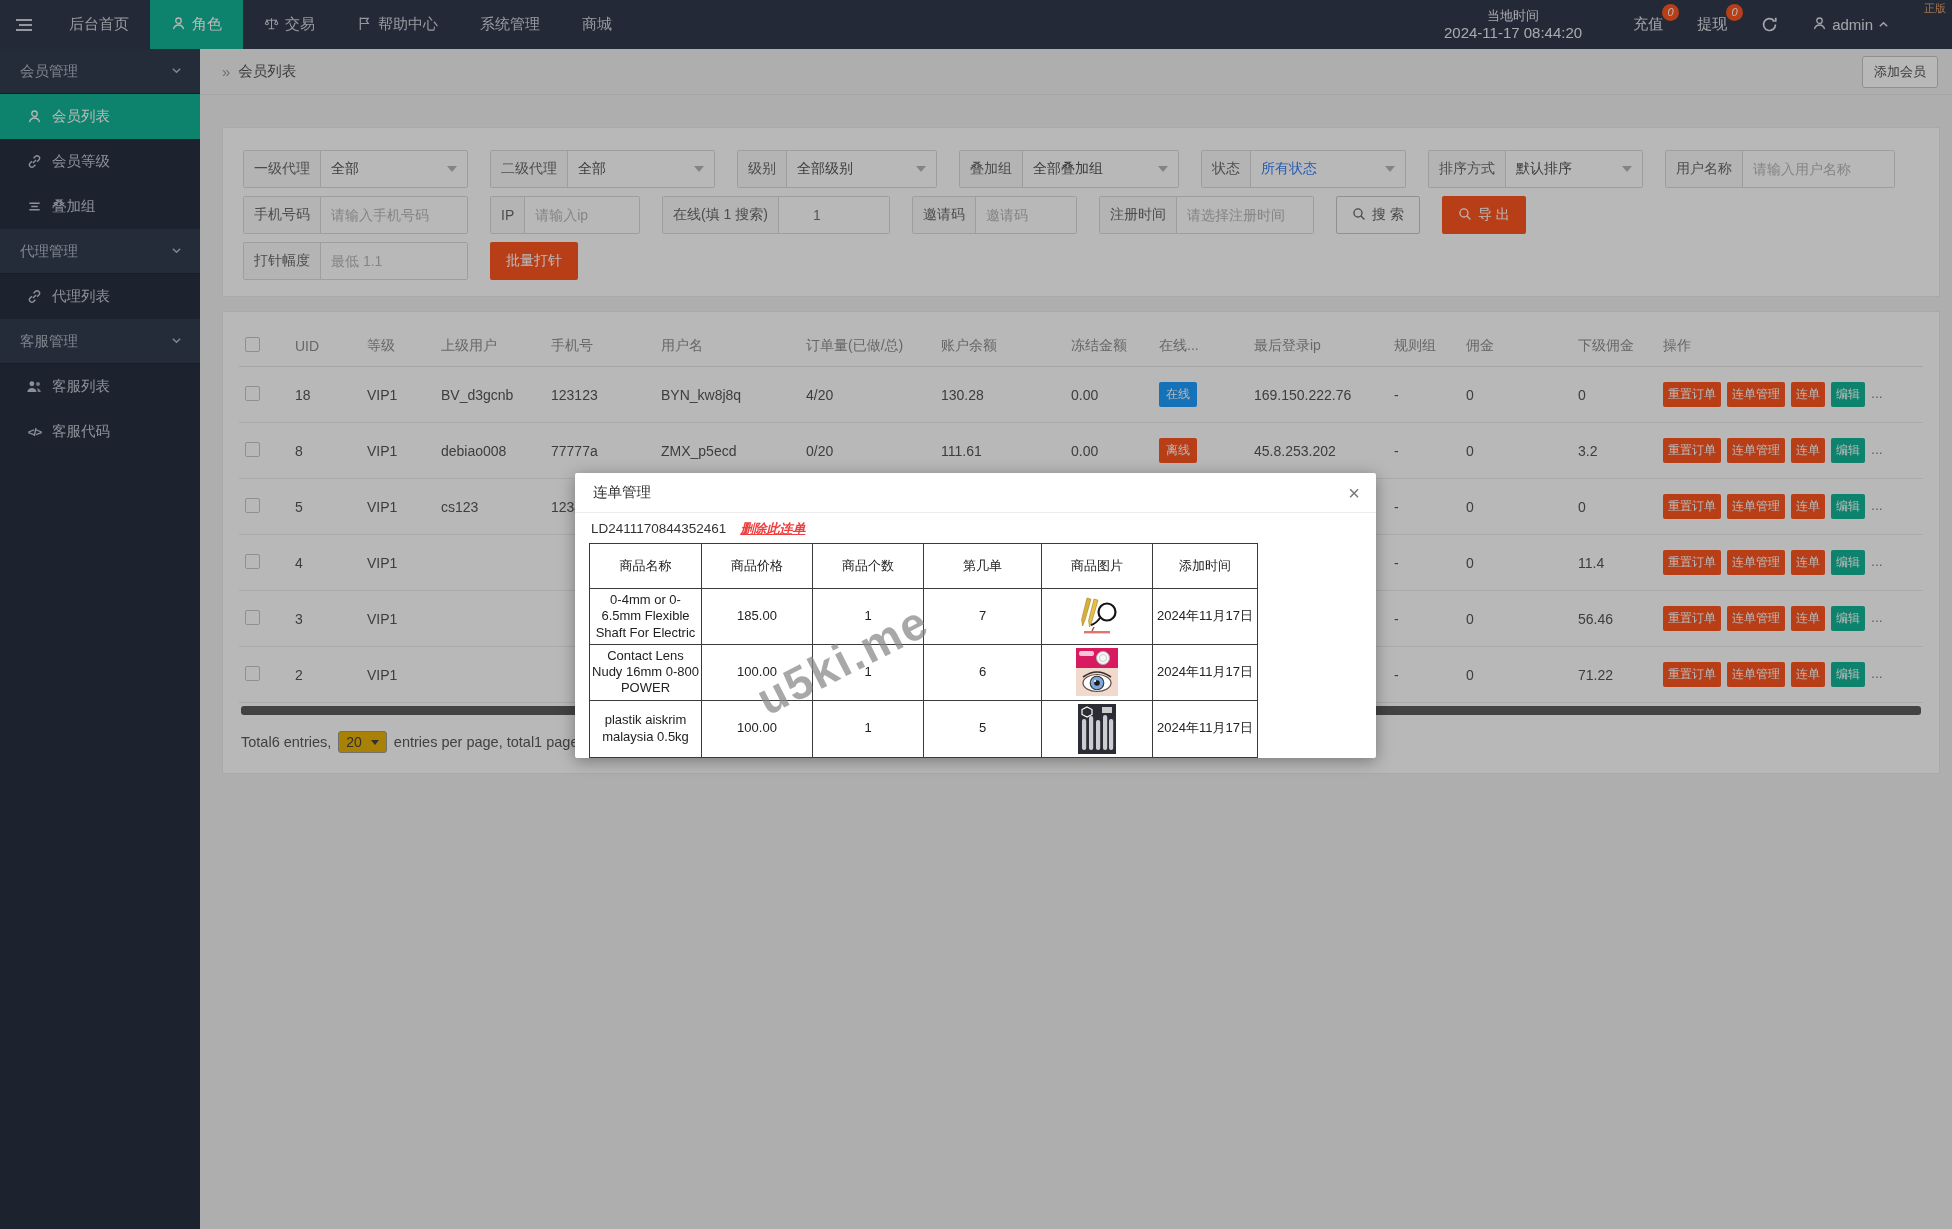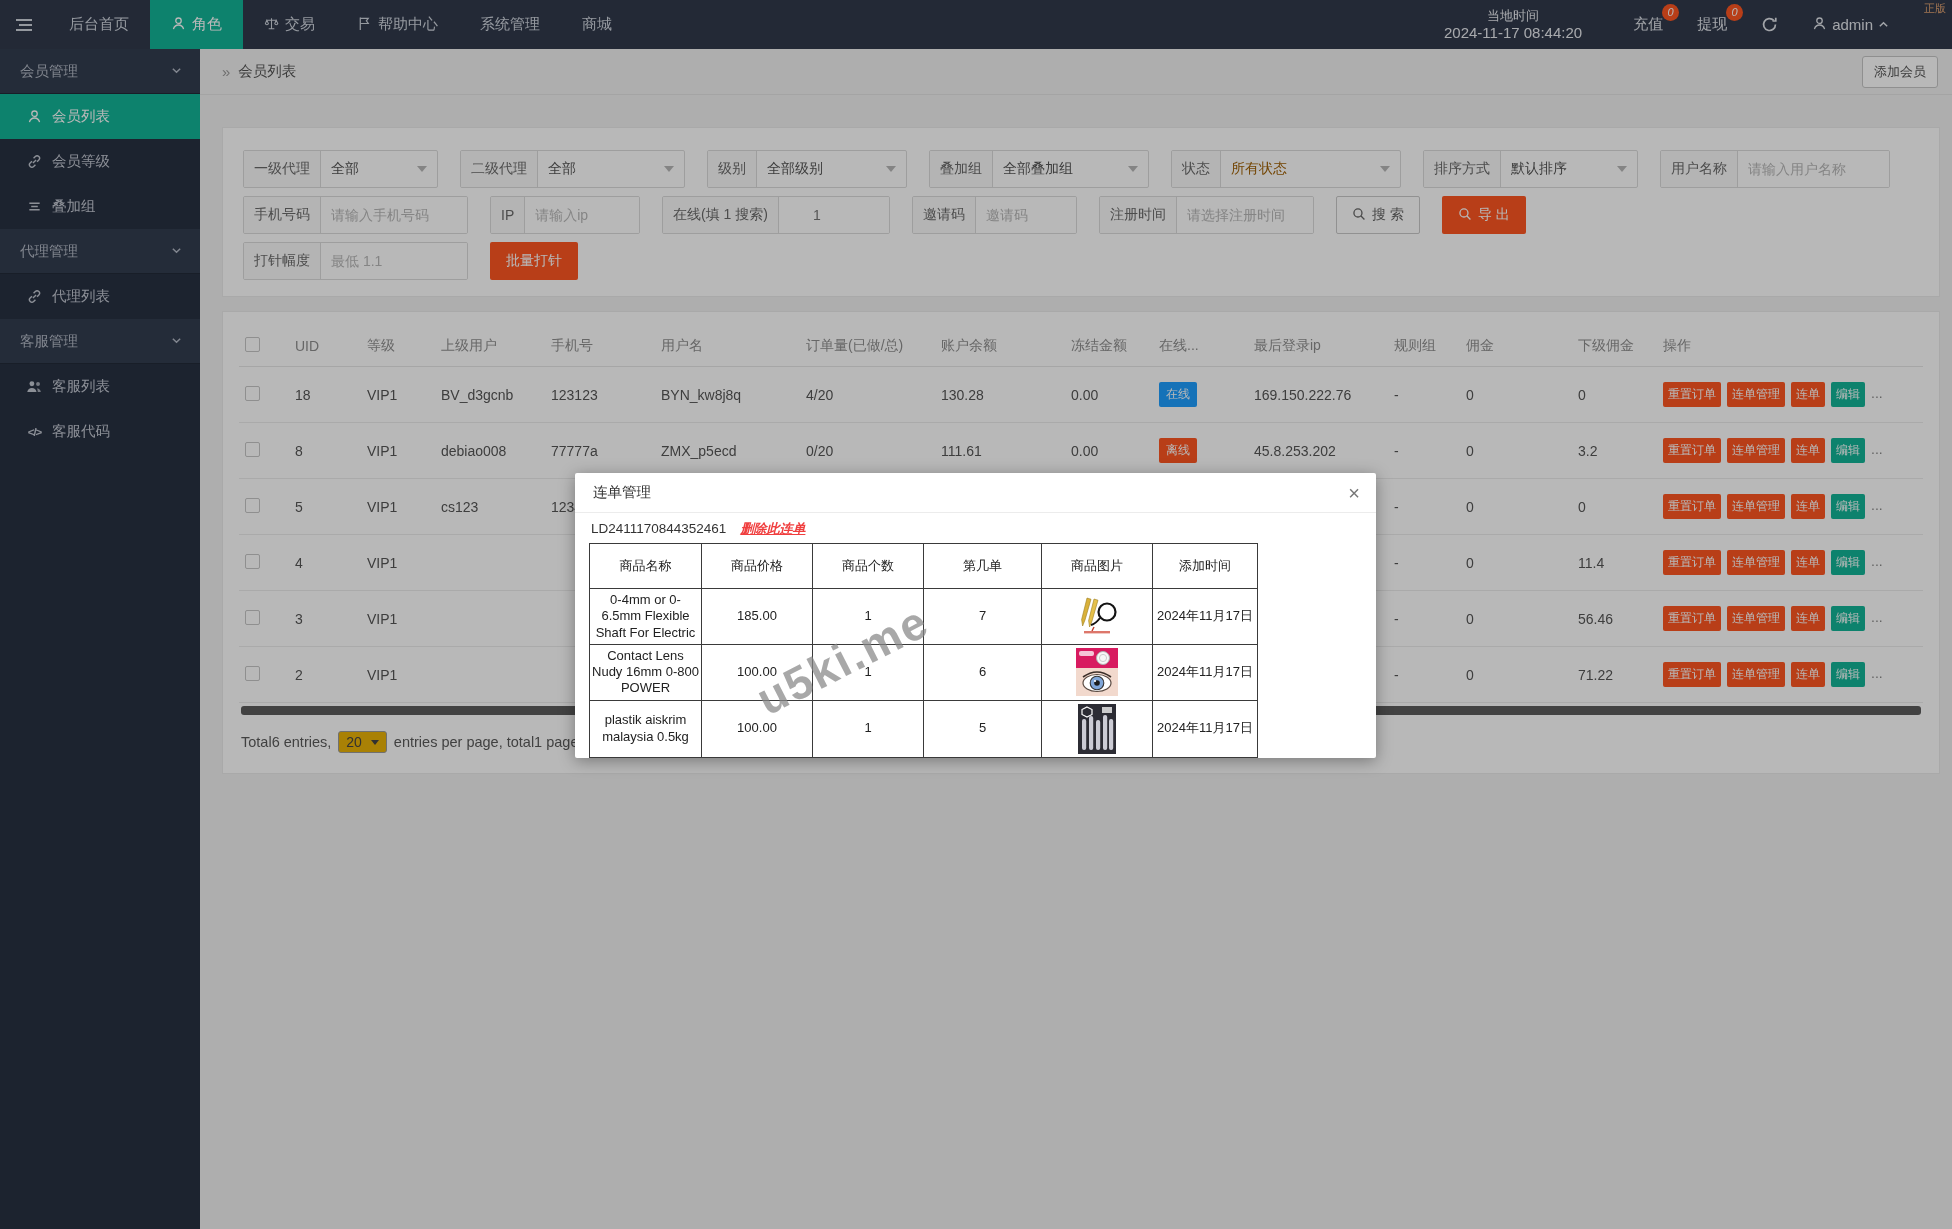--- a/index.html
+++ b/index.html
@@ -36,21 +36,21 @@
   .add-member-btn { margin-left:auto; background:#fff; border:1px solid #c6c6c6; color:#555; font-size:13px; padding:6px 11px; border-radius:3px; cursor:pointer; }
 
   
   .content { position:absolute; left:200px; top:95px; width:1752px; height:1134px; background:#f1f1f1; padding:32px 12px 0 22px; }
   .card { background:#ffffff; border:1px solid #eaeaea; }
   .filter-card { padding:22px 20px 8px 20px; }
   .filter-row { display:flex; gap:22px; margin-bottom:8px; flex-wrap:nowrap; }
   .fgroup { display:flex; height:38px; border:1px solid #dcdcdc; border-radius:2px; background:#fff; overflow:hidden; flex:0 0 auto; }
   .flabel { background:#fafafa; border-right:1px solid #dcdcdc; display:flex; align-items:center; padding:0 10px; font-size:14px; color:#6a6a6a; white-space:nowrap; }
   .fselect { flex:1; display:flex; align-items:center; justify-content:space-between; padding:0 10px; font-size:14px; color:#555; cursor:pointer; }
-  .fselect.muted .fvalue { color:#a16207; }
+  .fselect.muted .fvalue { color:#3b82f6; }
   .caret-down { width:0; height:0; border-left:5px solid transparent; border-right:5px solid transparent; border-top:6px solid #b8b8b8; }
   .fgroup input { flex:1; border:none; outline:none; padding:0 10px; font-size:14px; color:#777; min-width:0; font-family:inherit; background:#fff; }
   .fgroup input::placeholder { color:#b8b8b8; }
   .btn { display:inline-flex; align-items:center; justify-content:center; gap:6px; height:38px; border-radius:2px; font-size:14px; cursor:pointer; border:1px solid transparent; padding:0 15px; flex:0 0 auto; }
   .btn-plain { background:#fff; border-color:#c9c9c9; color:#666; }
   .btn-orange { background:#ff5722; color:#fff; }
 
   
   .table-card { margin-top:14px; padding:14px 16px 16px 16px; }
   table.main { width:100%; border-collapse:collapse; table-layout:fixed; }
@@ -236,21 +236,21 @@
 
 <div class="breadcrumb-bar">
   <span class="crumb-arrow">»</span>
   <span class="crumb-title">会员列表</span>
   <button class="add-member-btn">添加会员</button>
 </div>
 
 <main class="content">
   <div class="card filter-card">
     <div class="filter-row" id="filterRow1">
-        <div class="fgroup" style="width: 195px;">
+        <div class="fgroup" style="width: 225px;">
           <div class="flabel">一级代理</div>
           <div class="fselect">
             <span class="fvalue">全部</span>
             <span class="caret-down"></span>
           </div>
         </div>
         <div class="fgroup" style="width: 225px;">
           <div class="flabel">二级代理</div>
           <div class="fselect">
             <span class="fvalue">全部</span>
@@ -264,21 +264,21 @@
             <span class="caret-down"></span>
           </div>
         </div>
         <div class="fgroup" style="width: 220px;">
           <div class="flabel">叠加组</div>
           <div class="fselect">
             <span class="fvalue">全部叠加组</span>
             <span class="caret-down"></span>
           </div>
         </div>
-        <div class="fgroup" style="width: 230px;">
+        <div class="fgroup" style="width: 205px;">
           <div class="flabel">状态</div>
           <div class="fselect muted">
             <span class="fvalue">所有状态</span>
             <span class="caret-down"></span>
           </div>
         </div>
         <div class="fgroup" style="width: 215px;">
           <div class="flabel">排序方式</div>
           <div class="fselect">
             <span class="fvalue">默认排序</span>

